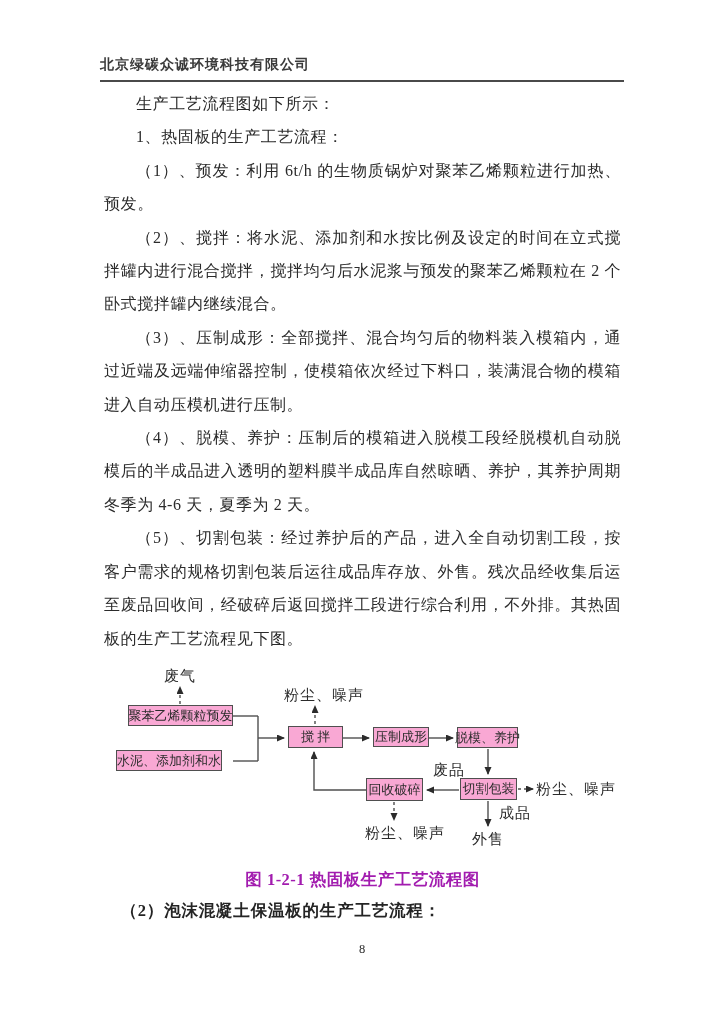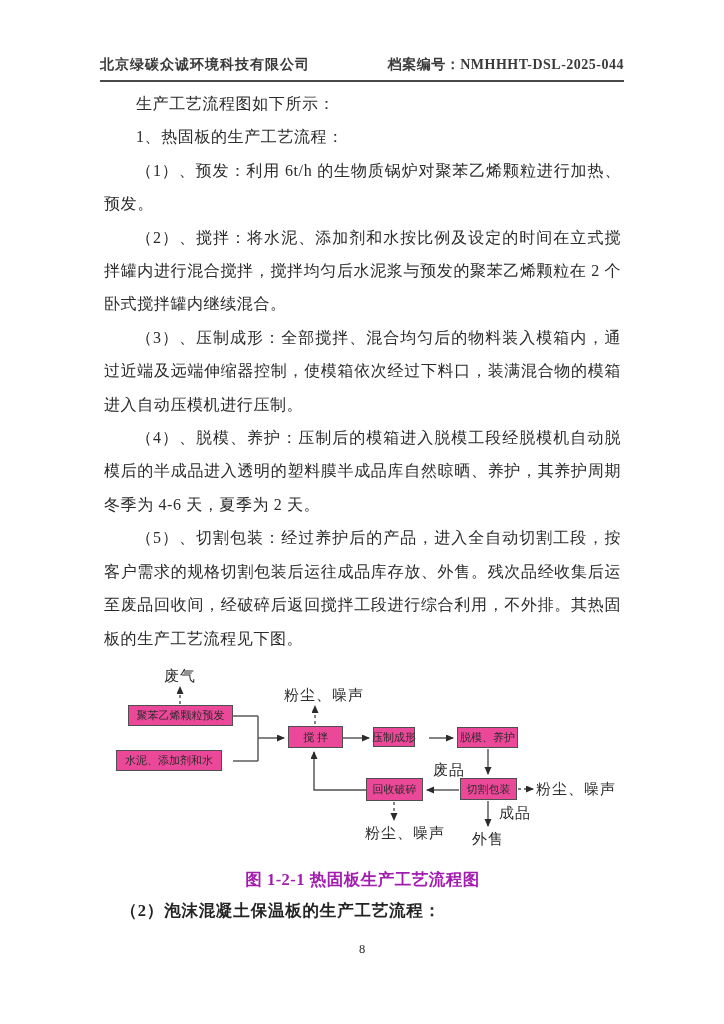--- a/index.html
+++ b/index.html
@@ -45,39 +45,39 @@
   
   .flow-svg {
     position: absolute;
     left: 0; top: 0;
     width: 724px; height: 1024px;
     pointer-events: none;
   }
   .fc-node {
     position: absolute;
     border: 1px solid #4f4f4f;
-    background: #ec4899;
+    background: #f9a8d4;
     display: flex;
     align-items: center;
     justify-content: center;
-    font-size: 11px;
+    font-size: 13px;
     color: #2b2b2b;
     white-space: nowrap;
   }
   .fc-label {
     position: absolute;
     font-size: 15px;
     color: #2b2b2b;
     white-space: nowrap;
     letter-spacing: 1px;
   }
   #n-prefoam   { left: 128px; top: 705px; width: 105px; height: 21px; }
   #n-materials { left: 116px; top: 750px; width: 106px; height: 21px; }
   #n-mixing    { left: 288px; top: 726px; width: 55px;  height: 22px; }
-  #n-pressing  { left: 373px; top: 727px; width: 42px;  height: 20px; }
+  #n-pressing  { left: 373px; top: 727px; width: 56px;  height: 20px; }
   #n-demold    { left: 457px; top: 727px; width: 61px;  height: 21px; }
   #n-cutting   { left: 460px; top: 778px; width: 57px;  height: 22px; }
   #n-recycle   { left: 366px; top: 778px; width: 57px;  height: 23px; }
   #l-waste-gas          { left: 164px; top: 667px; }
   #l-dust-noise-mixing  { left: 284px; top: 686px; }
   #l-scrap              { left: 433px; top: 761px; font-family: Liberation Serif, serif; }
   #l-dust-noise-cutting { left: 536px; top: 780px; }
   #l-product            { left: 499px; top: 804px; }
   #l-sale               { left: 472px; top: 830px; }
   #l-dust-noise-recycle { left: 365px; top: 824px; }
@@ -111,21 +111,20 @@
     color: #2b2b2b;
   }
 </style>
 </head>
 <body>
 
 <div class="page">
 
   <div class="header">
     <span>北京绿碳众诚环境科技有限公司</span>
-    <span class="file-no">档案编号：NMHHHT-DSL-2025-044</span>
   </div>
 
   <div class="body-text">
     <p>生产工艺流程图如下所示：</p>
     <p>1、热固板的生产工艺流程：</p>
     <p>（1）、预发：利用 6t/h 的生物质锅炉对聚苯乙烯颗粒进行加热、预发。</p>
     <p>（2）、搅拌：将水泥、添加剂和水按比例及设定的时间在立式搅拌罐内进行混合搅拌，搅拌均匀后水泥浆与预发的聚苯乙烯颗粒在 2 个卧式搅拌罐内继续混合。</p>
     <p>（3）、压制成形：全部搅拌、混合均匀后的物料装入模箱内，通过近端及远端伸缩器控制，使模箱依次经过下料口，装满混合物的模箱进入自动压模机进行压制。</p>
     <p>（4）、脱模、养护：压制后的模箱进入脱模工段经脱模机自动脱模后的半成品进入透明的塑料膜半成品库自然晾晒、养护，其养护周期冬季为 4-6 天，夏季为 2 天。</p>
     <p>（5）、切割包装：经过养护后的产品，进入全自动切割工段，按客户需求的规格切割包装后运往成品库存放、外售。残次品经收集后运至废品回收间，经破碎后返回搅拌工段进行综合利用，不外排。其热固板的生产工艺流程见下图。</p>

